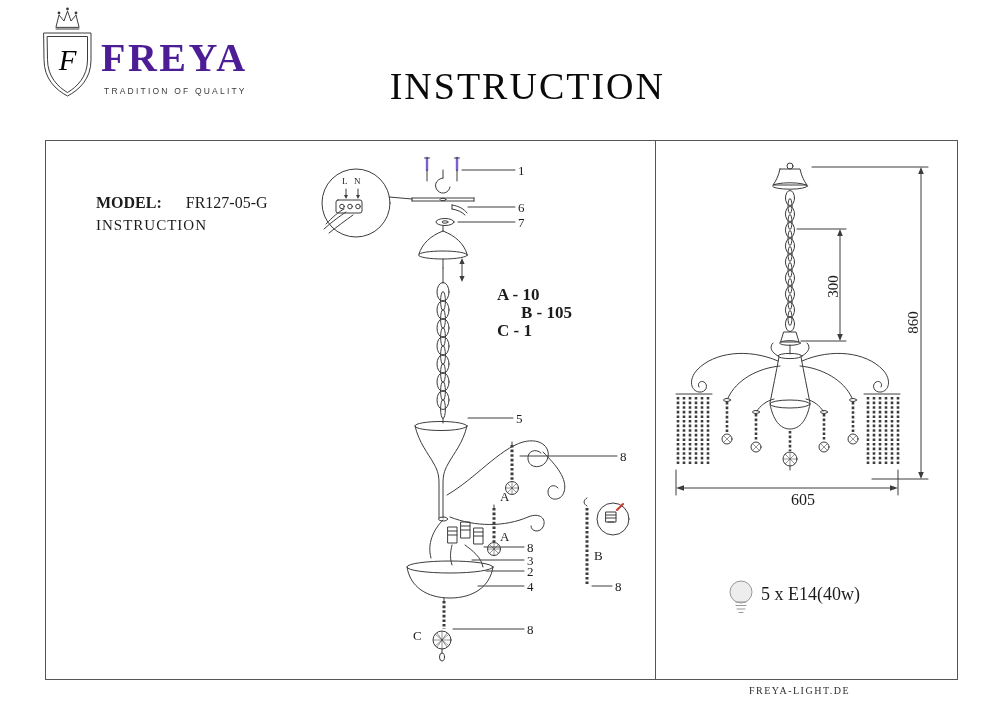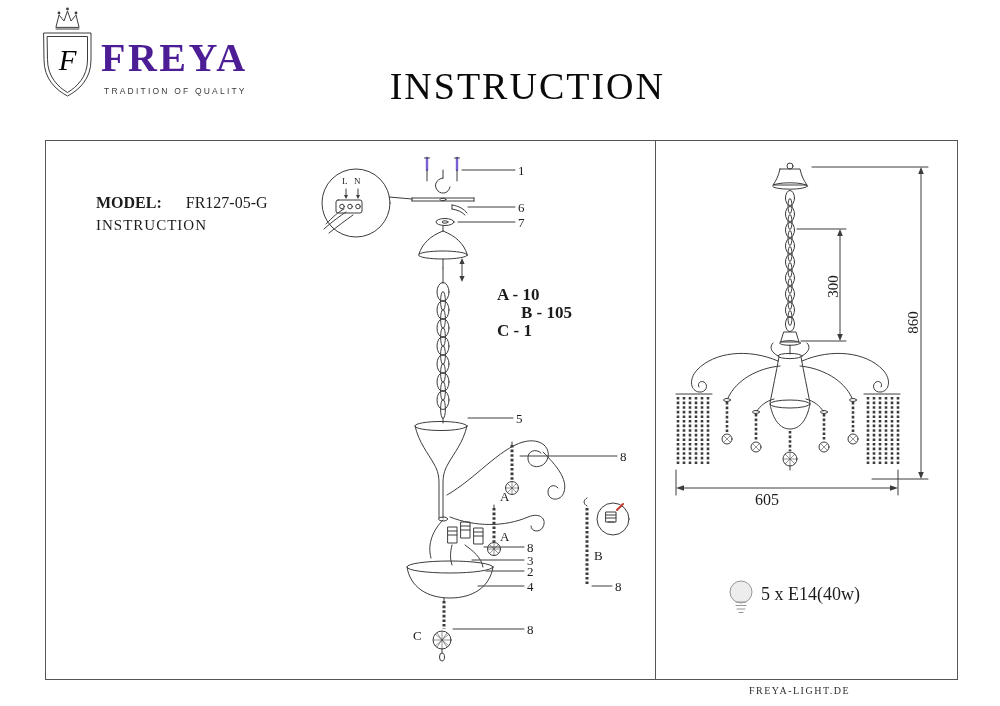--- a/index.html
+++ b/index.html
@@ -286,19 +286,19 @@
   <span class="t callout" style="left:527px; top:553px;">3</span>
   <span class="t callout" style="left:527px; top:564px;">2</span>
   <span class="t callout" style="left:527px; top:579px;">4</span>
   <span class="t callout" style="left:594px; top:548px;">B</span>
   <span class="t callout" style="left:615px; top:579px;">8</span>
   <span class="t callout" style="left:527px; top:622px;">8</span>
   <span class="t callout" style="left:413px; top:628px;">C</span>
 
   <span class="t dim dim-rot" style="left:813px; top:278px; width:40px;">300</span>
   <span class="t dim dim-rot" style="left:893px; top:314px; width:40px;">860</span>
-  <span class="t dim-h" style="left:755px; top:491px; width:60px; position:absolute; text-align:left;">605</span>
+  <span class="t dim-h" style="left:755px; top:491px; width:60px; position:absolute; text-align:right;">605</span>
 
   <span class="t spec" style="left:761px; top:584px;">5 x E14(40w)</span>
 
   <span class="t site" style="left:749px; top:641px;margin-top:44px;">FREYA-LIGHT.DE</span>
 
 </div>
 
 </body></html>

